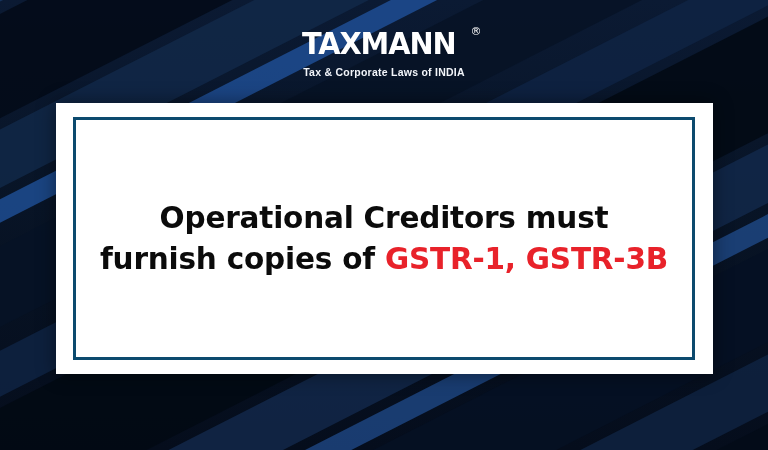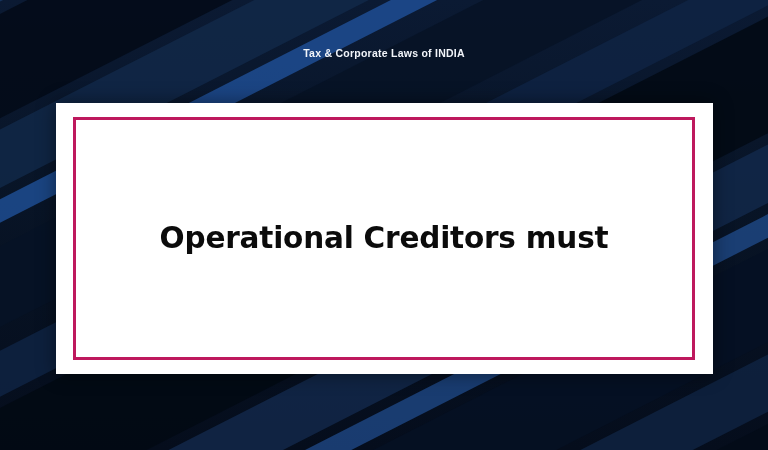--- a/index.html
+++ b/index.html
@@ -48,21 +48,21 @@
     height: 271px;
     background: #ffffff;
     box-shadow: 0 0 18px rgba(0,0,0,0.45);
   }
   .card-inner {
     position: absolute;
     left: 17px;
     top: 14px;
     right: 18px;
     bottom: 14px;
-    border: 3px solid #be185d;
+    border: 3px solid #0c4a6e;
     box-sizing: border-box;
     display: flex;
     align-items: center;
     justify-content: center;
   }
 
   .headline {
     text-align: center;
     font-family: "DejaVu Sans", "Liberation Sans", sans-serif;
     font-weight: bold;
@@ -104,21 +104,21 @@
   }
   .logo-reg {
     position: absolute;
     top: -2px;
     right: -15px;
     font-size: 11px;
     color: #ffffff;
     font-family: "DejaVu Sans", "Liberation Sans", sans-serif;
   }
   .logo-tag {
-    margin-top: 19px;
+    margin-top: 7px;
     font-family: "Liberation Sans", sans-serif;
     font-size: 10.5px;
     font-weight: bold;
     letter-spacing: 0.25px;
     color: #f2f5fa;
     text-align: center;
   }
 </style>
 </head>
 <body>
@@ -139,24 +139,29 @@
         <div class="band" style="top: 64%; height: 2%; background: rgb(42, 99, 180); opacity: 0.55;"></div>
         <div class="band" style="top: 67%; height: 8%; background: rgb(6, 17, 36); opacity: 0.9;"></div>
         <div class="band" style="top: 76%; height: 5%; background: rgb(16, 38, 70); opacity: 0.75;"></div>
         <div class="band" style="top: 82%; height: 8%; background: rgb(3, 11, 24); opacity: 0.88;"></div>
         <div class="band" style="top: 91%; height: 4%; background: rgb(20, 48, 90); opacity: 0.7;"></div>
         <div class="band" style="top: 96%; height: 9%; background: rgb(5, 14, 30); opacity: 0.85;"></div>
       </div>
   </div>
 
   <div class="logo">
+    <div class="logo-row">
+      <span class="logo-word">TAXMANN</span>
+      <span class="logo-reg">®</span>
+    </div>
     <div class="logo-tag">Tax &amp; Corporate Laws of INDIA</div>
   </div>
 
   <div class="card">
     <div class="card-inner">
       <div class="headline" id="headline">
           <span class="ln"><span>Operational Creditors must</span></span>
+          <span class="ln"><span>furnish copies of </span><span class="hl">GSTR-1, GSTR-3B</span></span>
         </div>
     </div>
   </div>
 
 </div>
 
 </body></html>

